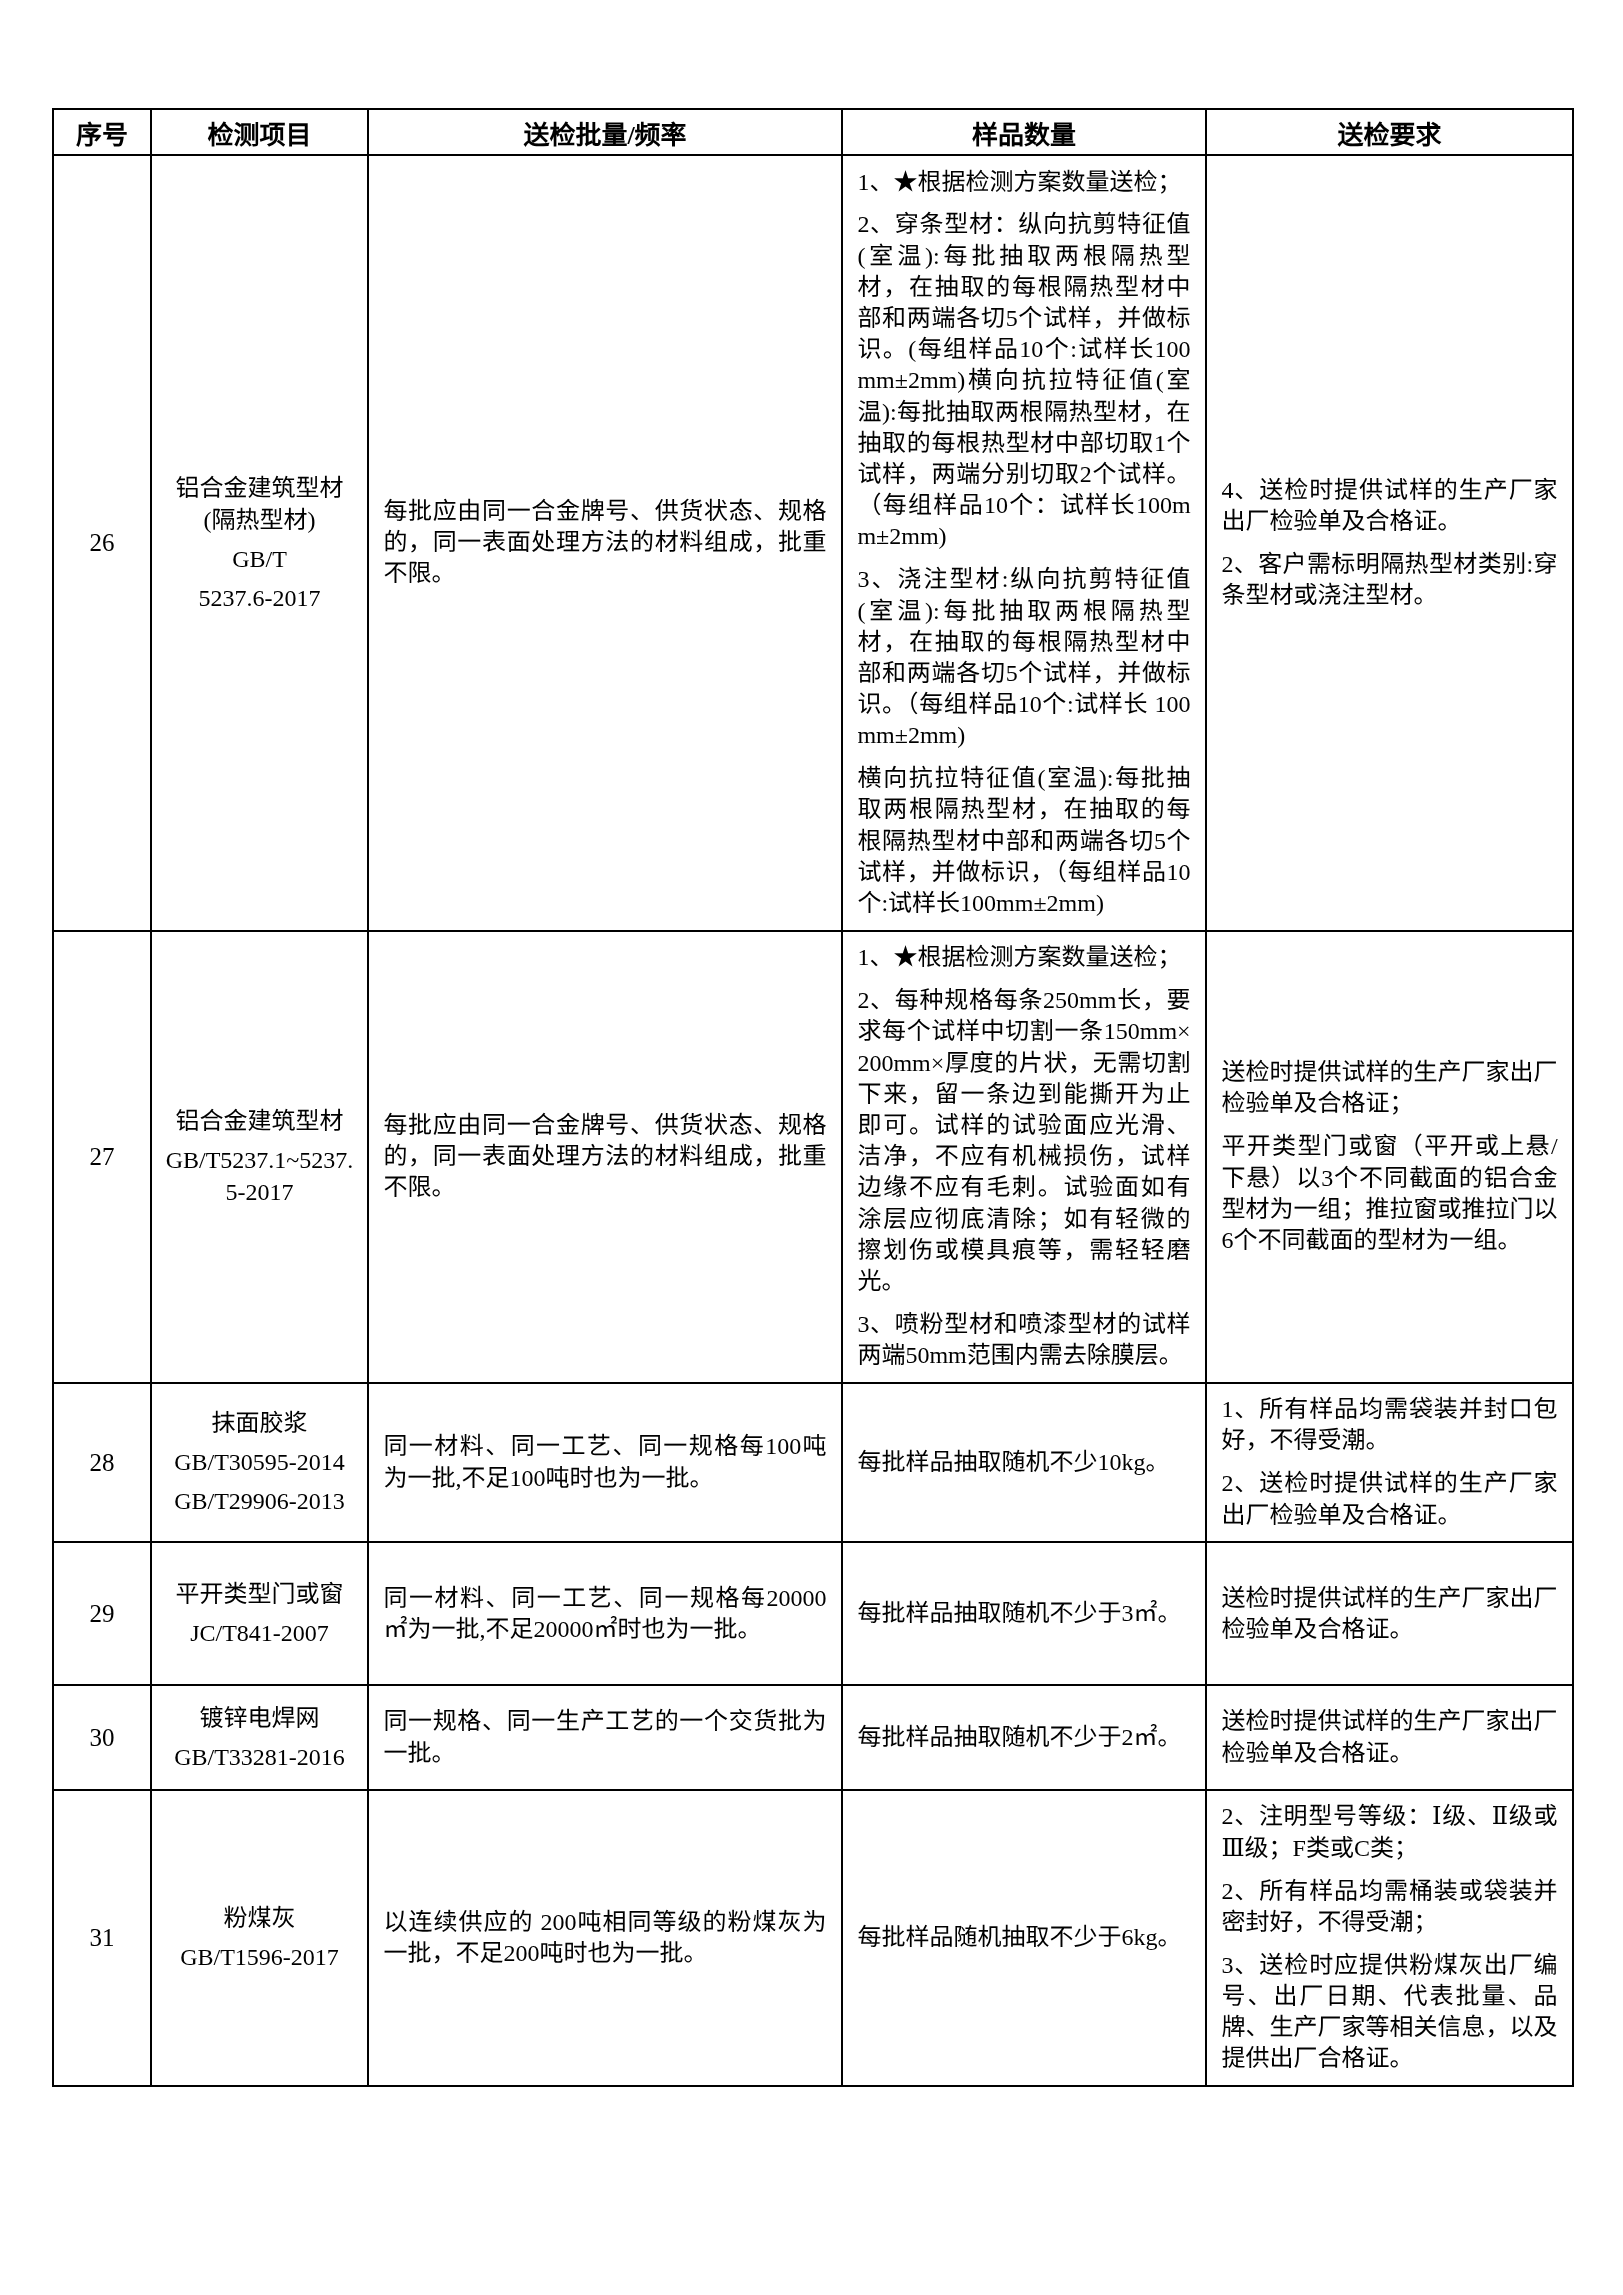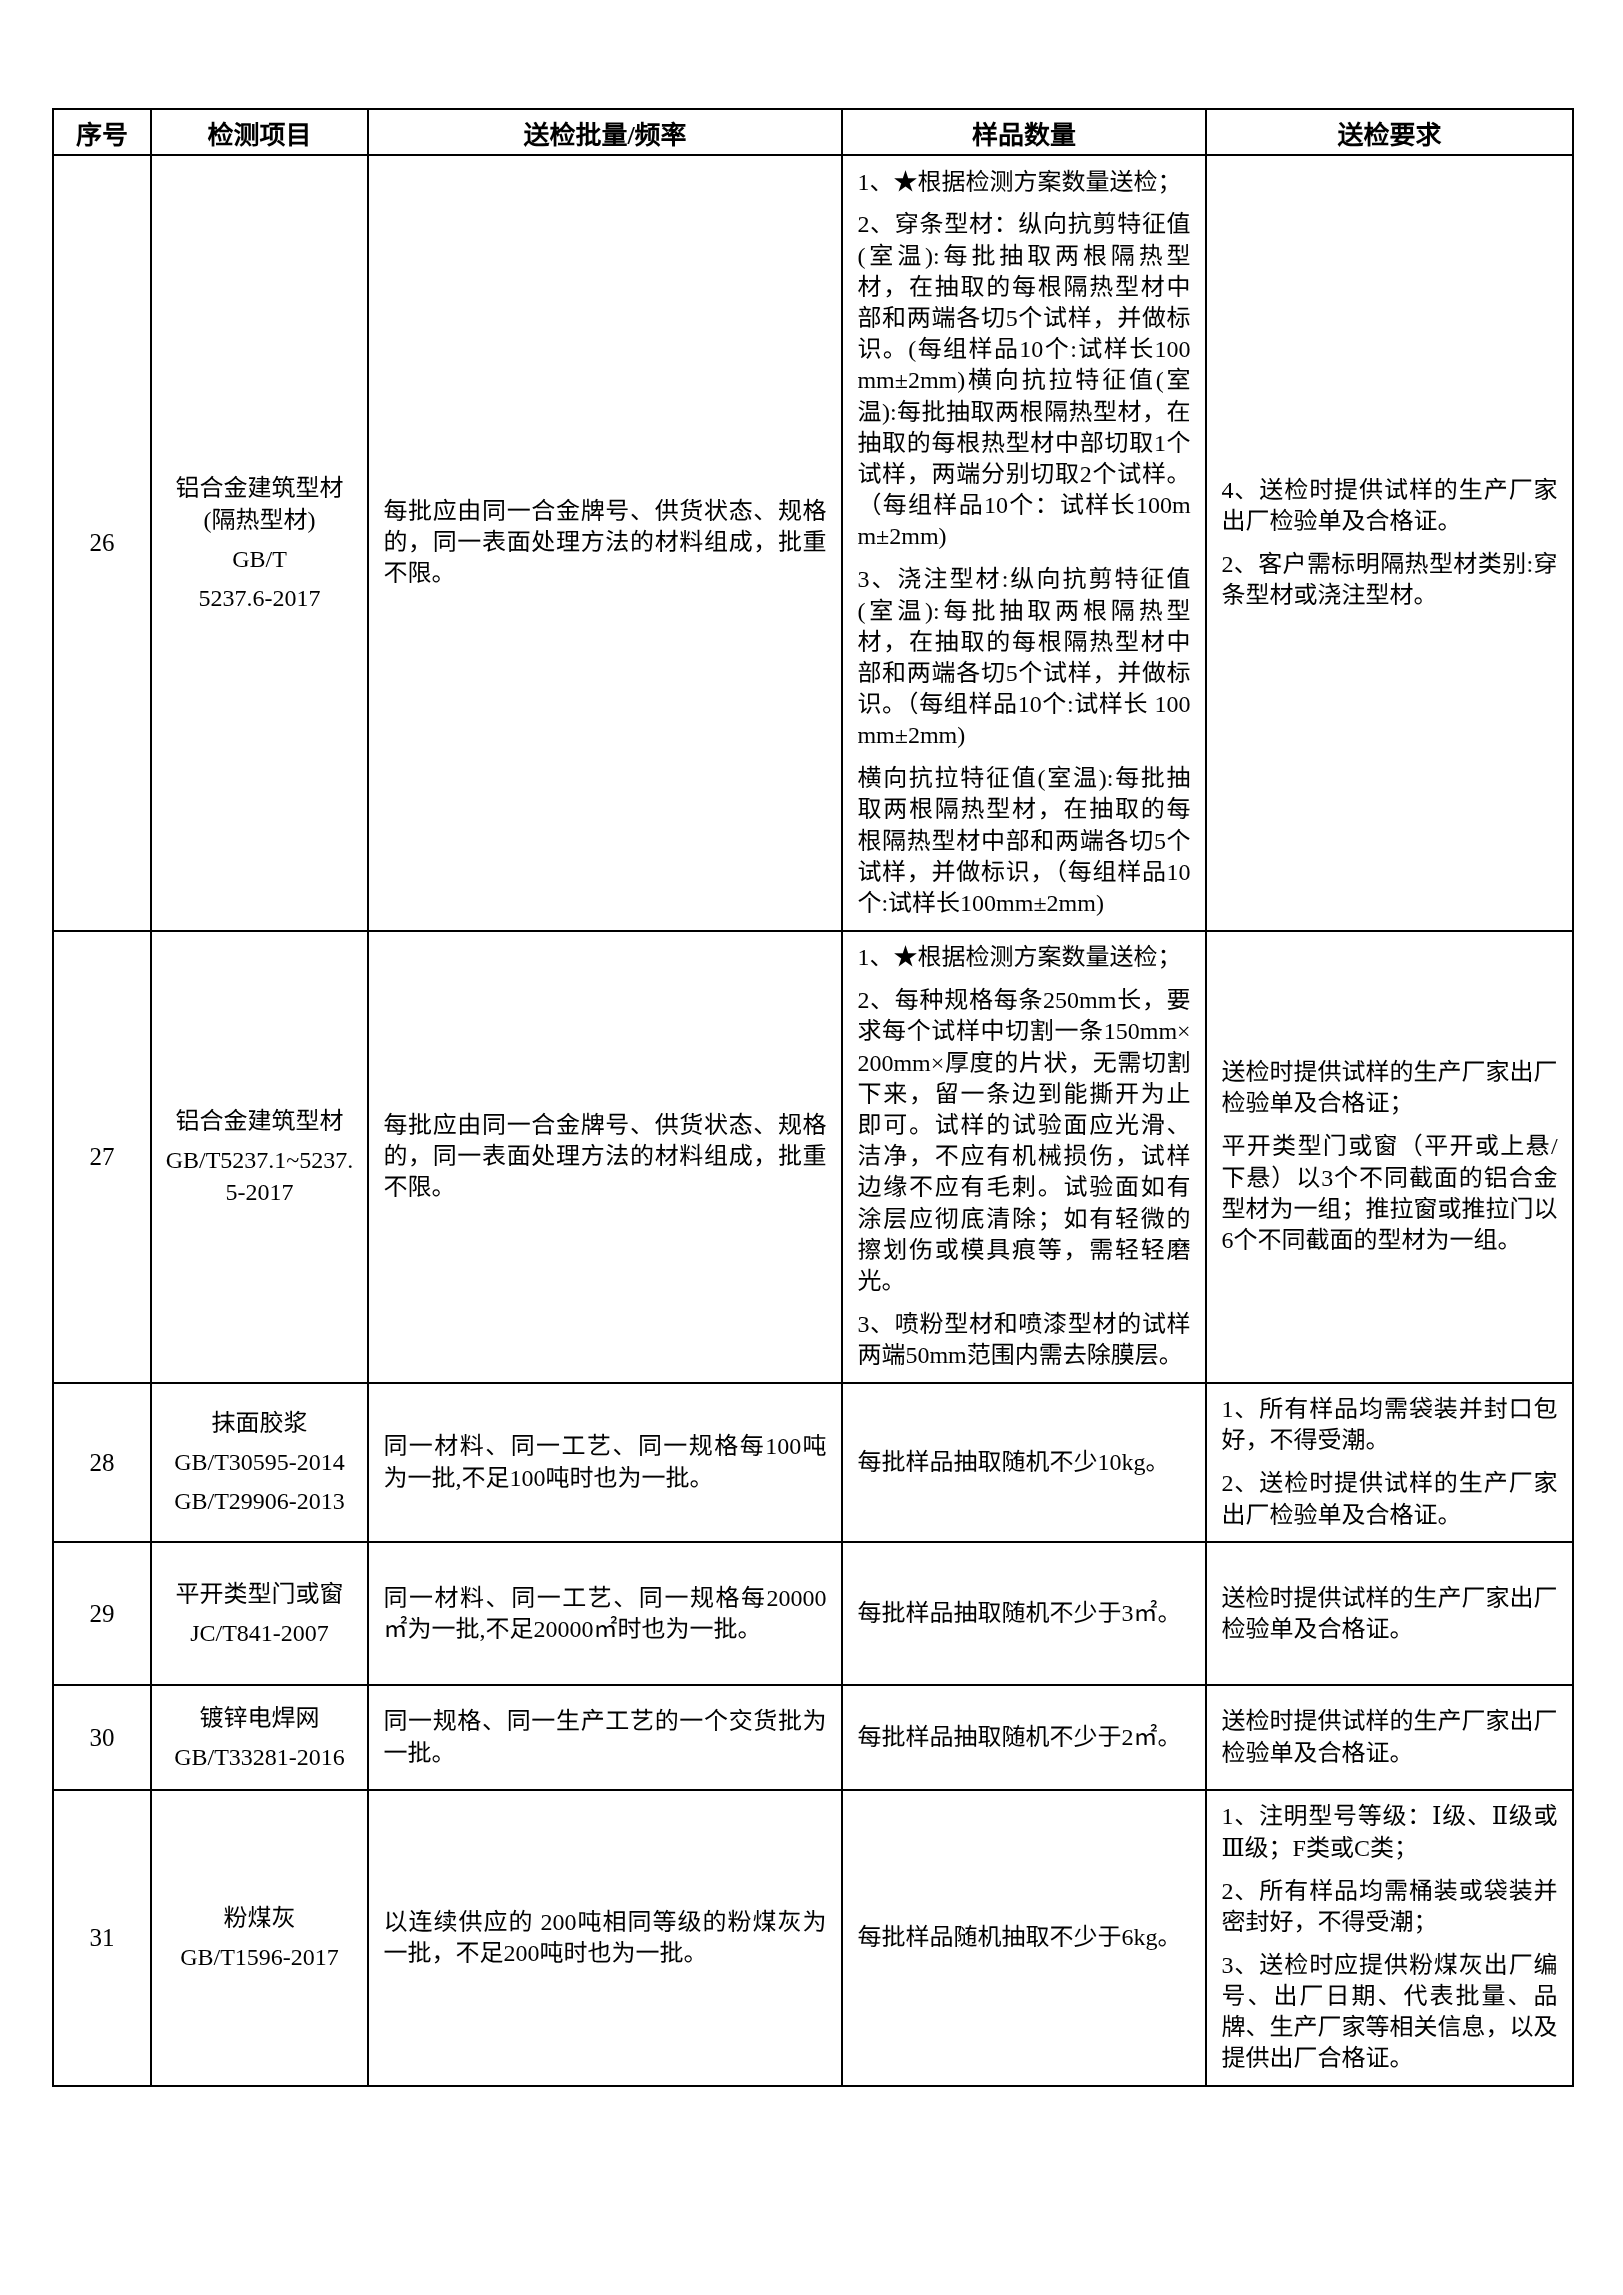--- a/index.html
+++ b/index.html
@@ -172,21 +172,21 @@
             <div class="line">粉煤灰</div>
             <div class="line">GB/T1596-2017</div>
           </td>
           <td class="cell-batch">
             <p class="para">以连续供应的 200吨相同等级的粉煤灰为一批，不足200吨时也为一批。</p>
           </td>
           <td class="cell-quantity">
             <p class="para">每批样品随机抽取不少于6kg。</p>
           </td>
           <td class="cell-req">
-            <p class="para">1、注明型号等级：Ⅰ级、Ⅱ级或Ⅲ级；F类或C类；</p>
+            <p class="para">2、注明型号等级：Ⅰ级、Ⅱ级或Ⅲ级；F类或C类；</p>
             <p class="para">2、所有样品均需桶装或袋装并密封好，不得受潮；</p>
             <p class="para">3、送检时应提供粉煤灰出厂编号、出厂日期、代表批量、品牌、生产厂家等相关信息，以及提供出厂合格证。</p>
           </td>
         </tr>
       </tbody>
   </table>
 
 
 </div>
 

